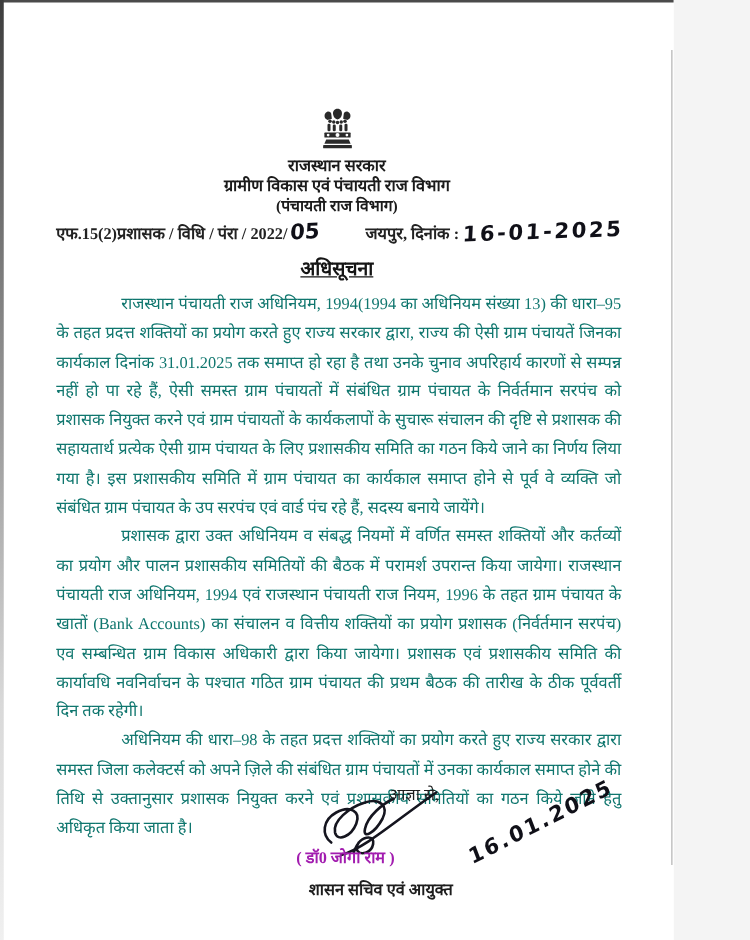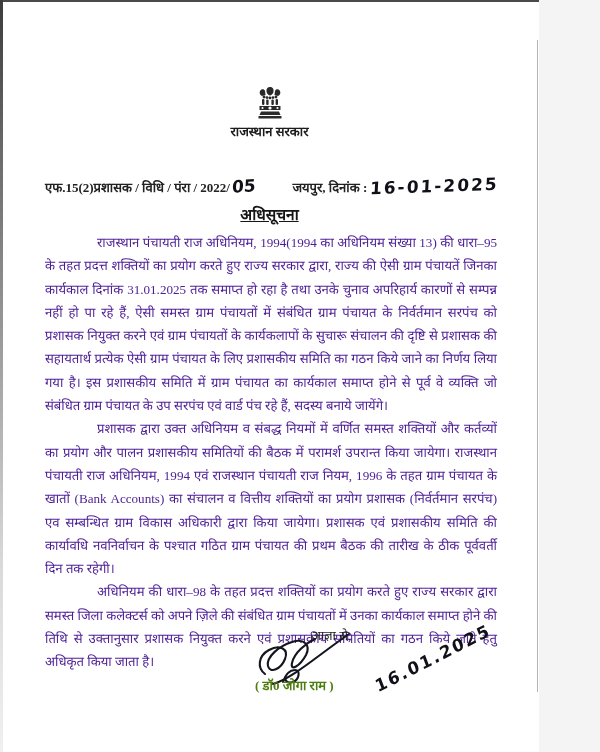--- a/index.html
+++ b/index.html
@@ -45,34 +45,34 @@
   
   .title {
     position:absolute; top:203px; left:0; right:0;
     text-align:center; font-weight:bold; font-size:15.5px; color:#151515;text-decoration:underline;
   }
 
   
   .body-text { position:absolute; top:231px; left:45px; right:42px; }
   .body-text p {
     margin:0; text-align:justify; text-indent:52px;
-    font-size:13.1px; line-height:23.3px; color:#4c1d95;
+    font-size:13.1px; line-height:23.3px; color:#0f766e;
   }
 
   
   .signoff { position:absolute; top:624px; right:48px; width:260px; height:118px; }
   .by-order { position:absolute; top:2px; left:80px; font-size:13px; font-weight:normal; color:#1d1d1d; }
   .sig-svg { position:absolute; top:6px; left:18px; }
   .sig-date {
     position:absolute; top:24px; right:-6px;
     font-family:"DejaVu Sans", sans-serif; font-size:17px; font-weight:bold;
     color:#101018; letter-spacing:2px;
     transform:rotate(-27deg) skewX(-6deg);
   }
-  .sig-name { position:absolute; top:52px; left:24px; font-size:13px; font-weight:bold; color:#4d7c0f; }
+  .sig-name { position:absolute; top:52px; left:6px; font-size:13px; font-weight:bold; color:#a21caf; }
   .sig-desig { position:absolute; top:78px; left:16px; font-size:13px; font-weight:bold; color:#1d1d1d; }
 </style>
 </head>
 <body>
 
 <div class="page">
   <div class="scan-top"></div>
   <div class="scan-left"></div>
   <div class="scan-right"></div>
 
@@ -101,20 +101,22 @@
           <circle cx="13" cy="22" r="1.6" fill="#ffffff"></circle>
           <circle cx="5.5" cy="22" r="1.1" fill="#ffffff"></circle>
           <circle cx="20.5" cy="22" r="1.1" fill="#ffffff"></circle>
 
           <path d="M4,25.5 L22,25.5 L23.5,29 L2.5,29 Z"></path>
           <rect x="1.5" y="30" width="23" height="2.6" rx="0.5"></rect>
         </g>
       </svg>
     </span>
     <div class="hdr-line">राजस्थान सरकार</div>
+    <div class="hdr-line">ग्रामीण विकास एवं पंचायती राज विभाग</div>
+    <div class="hdr-line small">(पंचायती राज विभाग)</div>
   </div>
 
   <div class="ref-row">
     <div>
       <span>एफ.15(2)प्रशासक / विधि / पंरा / 2022/</span><span class="handwrite hw-num">05</span>
     </div>
     <div>
       <span>जयपुर, दिनांक :</span><span class="handwrite hw-date">16-01-2025</span>
     </div>
   </div>
@@ -133,14 +135,15 @@
       <svg width="120" height="58" viewBox="0 0 120 58" aria-hidden="true">
         <g stroke="#15151f" fill="none" stroke-width="2.1" stroke-linecap="round">
           <path d="M16,44 C8,38 9,26 20,20 C31,14 40,19 36,29 C32,39 21,44 19,36 C17,27 30,16 43,12 C55,8 62,15 57,25 C51,36 41,42 43,33 C45,23 57,13 66,9"></path>
           <path d="M34,52 C36,46 40,40 46,40 C52,40 50,50 44,52 C38,54 34,50 38,44"></path>
           <path d="M24,54 C44,48 68,26 100,4"></path>
         </g>
       </svg>
     </span>
     <div class="sig-date handwrite">16.01.2025</div>
     <div class="sig-name">( डॉ0 जोगा राम )</div>
+    <div class="sig-desig">शासन सचिव एवं आयुक्त</div>
   </div>
 </div>
 
 </body></html>

